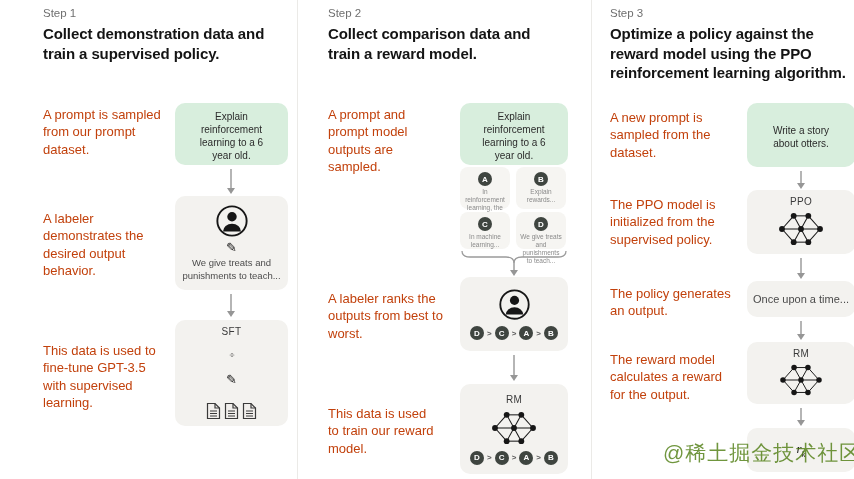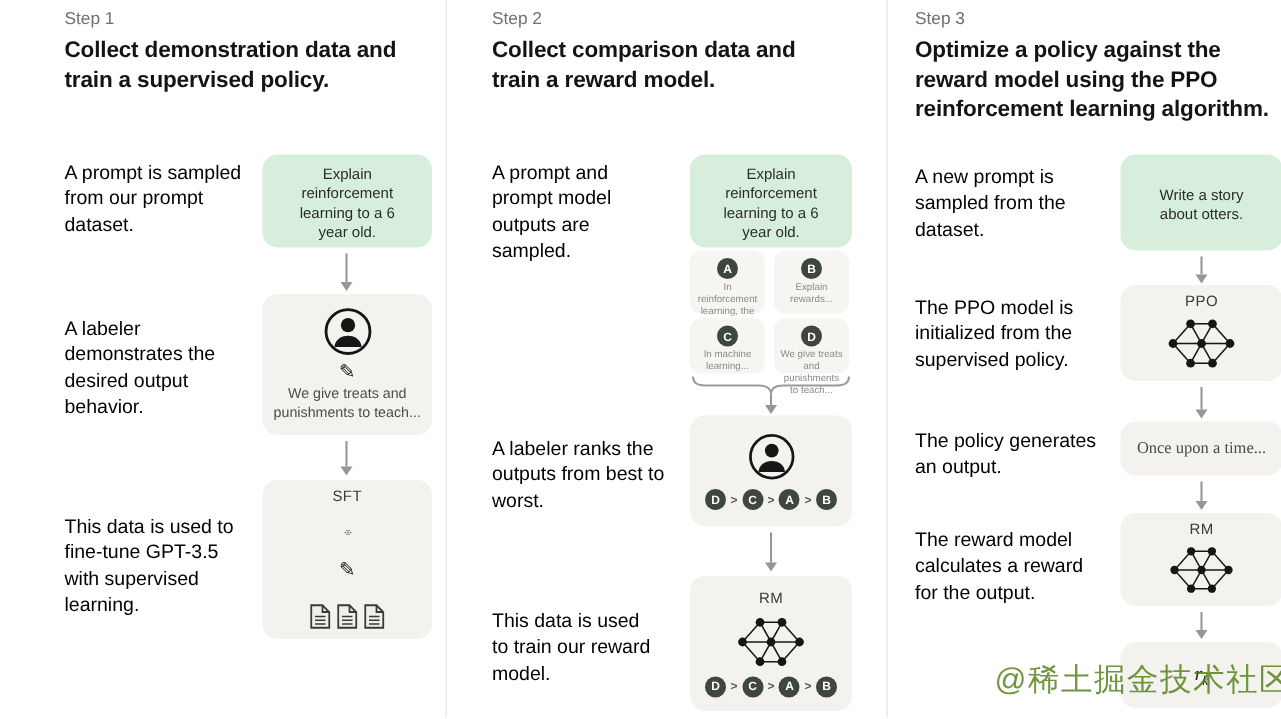--- a/index.html
+++ b/index.html
@@ -3,21 +3,21 @@
 <meta charset="utf-8">
 <style>
   html,body { margin:0; padding:0; background:#ffffff; }
   .canvas {
     position:relative; width:854px; height:479px; background:#ffffff;
     font-family:"Liberation Sans", sans-serif; overflow:hidden;margin-left:35px;
   }
   .divider { position:absolute; top:0; bottom:0; width:1px; background:#ebeae7; }
   .step-label { position:absolute; font-size:11.5px; color:#6f6f6f; }
   .heading { position:absolute; font-size:15px; font-weight:bold; color:#141414; line-height:1.3; letter-spacing:-0.1px; }
-  .caption { position:absolute; font-size:13px; color:#000000; line-height:1.33; }
+  .caption { position:absolute; font-size:13px; color:#c2410c; line-height:1.33; }
   .gbox {
     position:absolute; background:#d8eedd; border-radius:10px;
     display:flex; flex-direction:column; align-items:center; justify-content:center;
     gap:4px; padding:22px; box-sizing:border-box;
   }
   .graybox {
     position:absolute; background:#f3f2ef; border-radius:10px;
     display:flex; flex-direction:column; align-items:center; justify-content:center;
     box-sizing:border-box; padding:6px;
   }
@@ -31,21 +31,21 @@
     padding:5px 3px; box-sizing:border-box;
   }
   .card-badge, .rank .b {
     width:14px; height:14px; border-radius:50%; background:#3f4540; color:#ffffff;
     font-size:8px; font-weight:bold; display:flex; align-items:center; justify-content:center;
     flex:none;
   }
   .card-text { font-size:6.5px; color:#8a8a8a; text-align:center; line-height:1.25; }
   .rank { display:flex; align-items:center; gap:3px; }
   .rank .gt { font-size:8px; color:#5a5a5a; font-weight:bold; }
-  .out-text { font-size:11px; color:#4a4a4a;font-family:Liberation Serif, serif; }
+  .out-text { font-size:11px; color:#4a4a4a; }
   .reward-sym { font-size:13px; color:#222; font-style:italic; font-family:"Liberation Serif", serif; }
   .reward-sym sub { font-size:9px; }
   .overlay { position:absolute; left:0; top:0; pointer-events:none; }
   .watermark {
     position:absolute; left:628px; top:439px; font-size:21px; color:#4d7c0f;
     opacity:0.8; letter-spacing:1px; white-space:nowrap;
   }
 </style>
 </head>
 <body>

